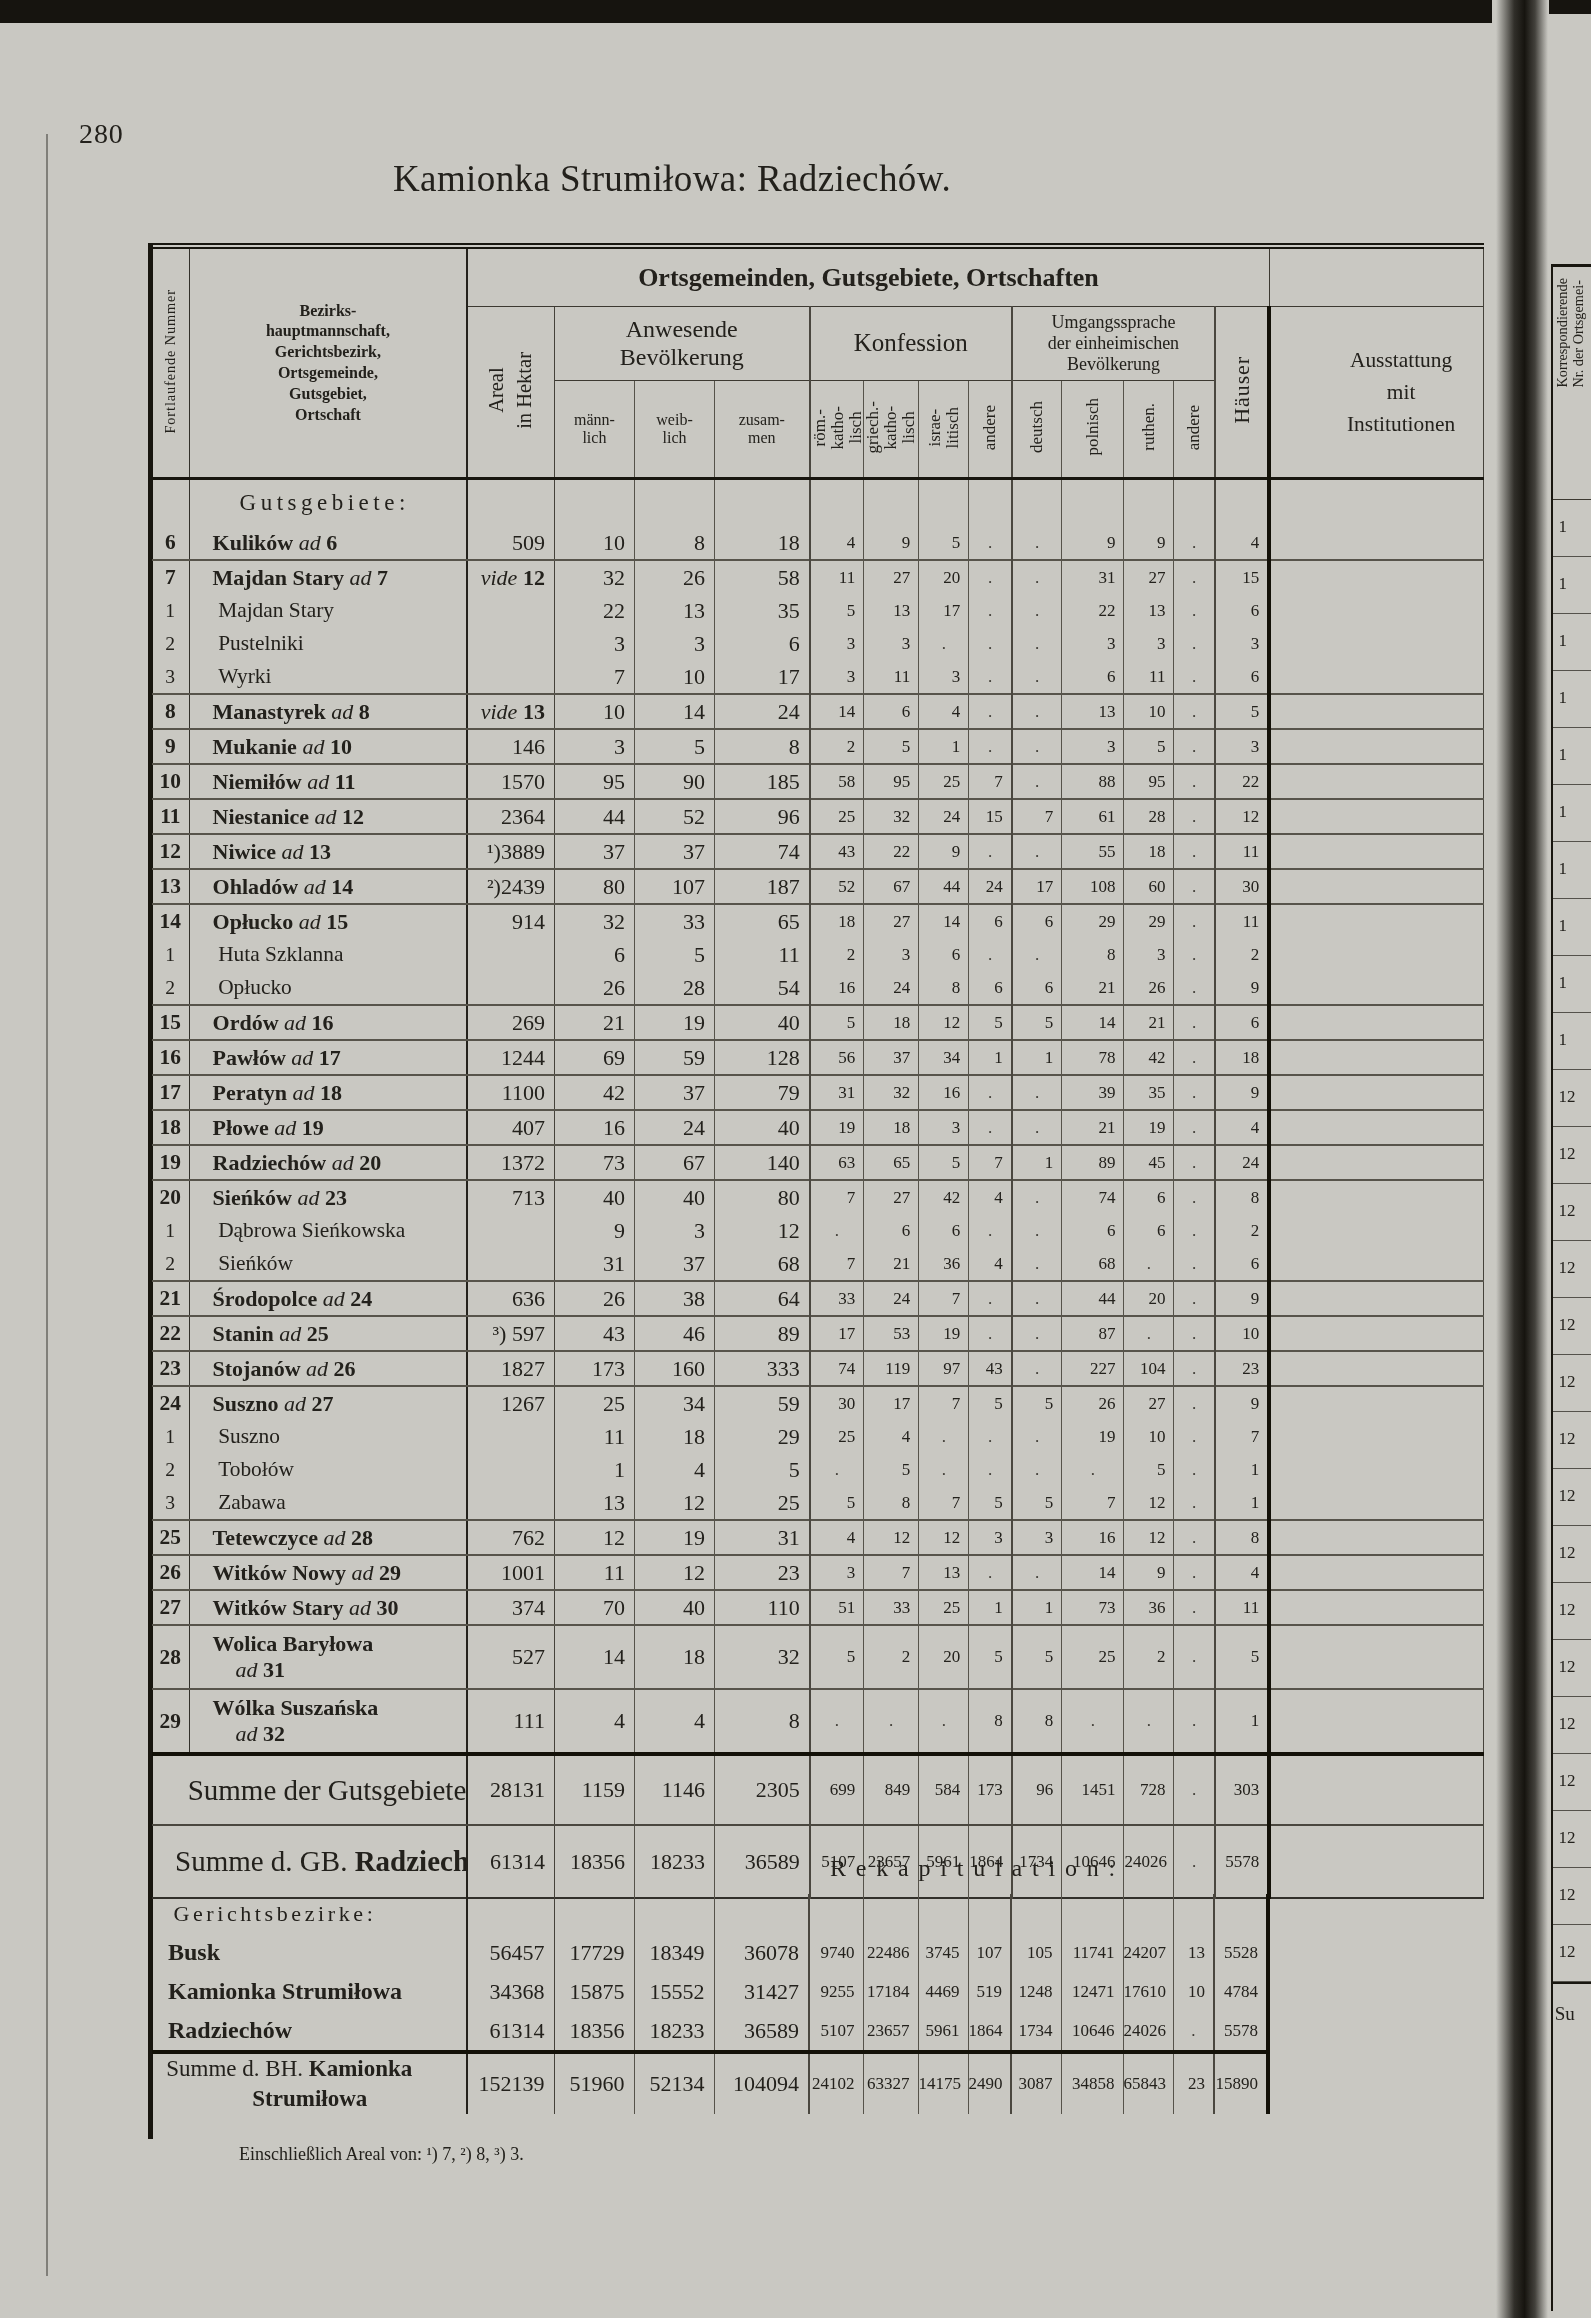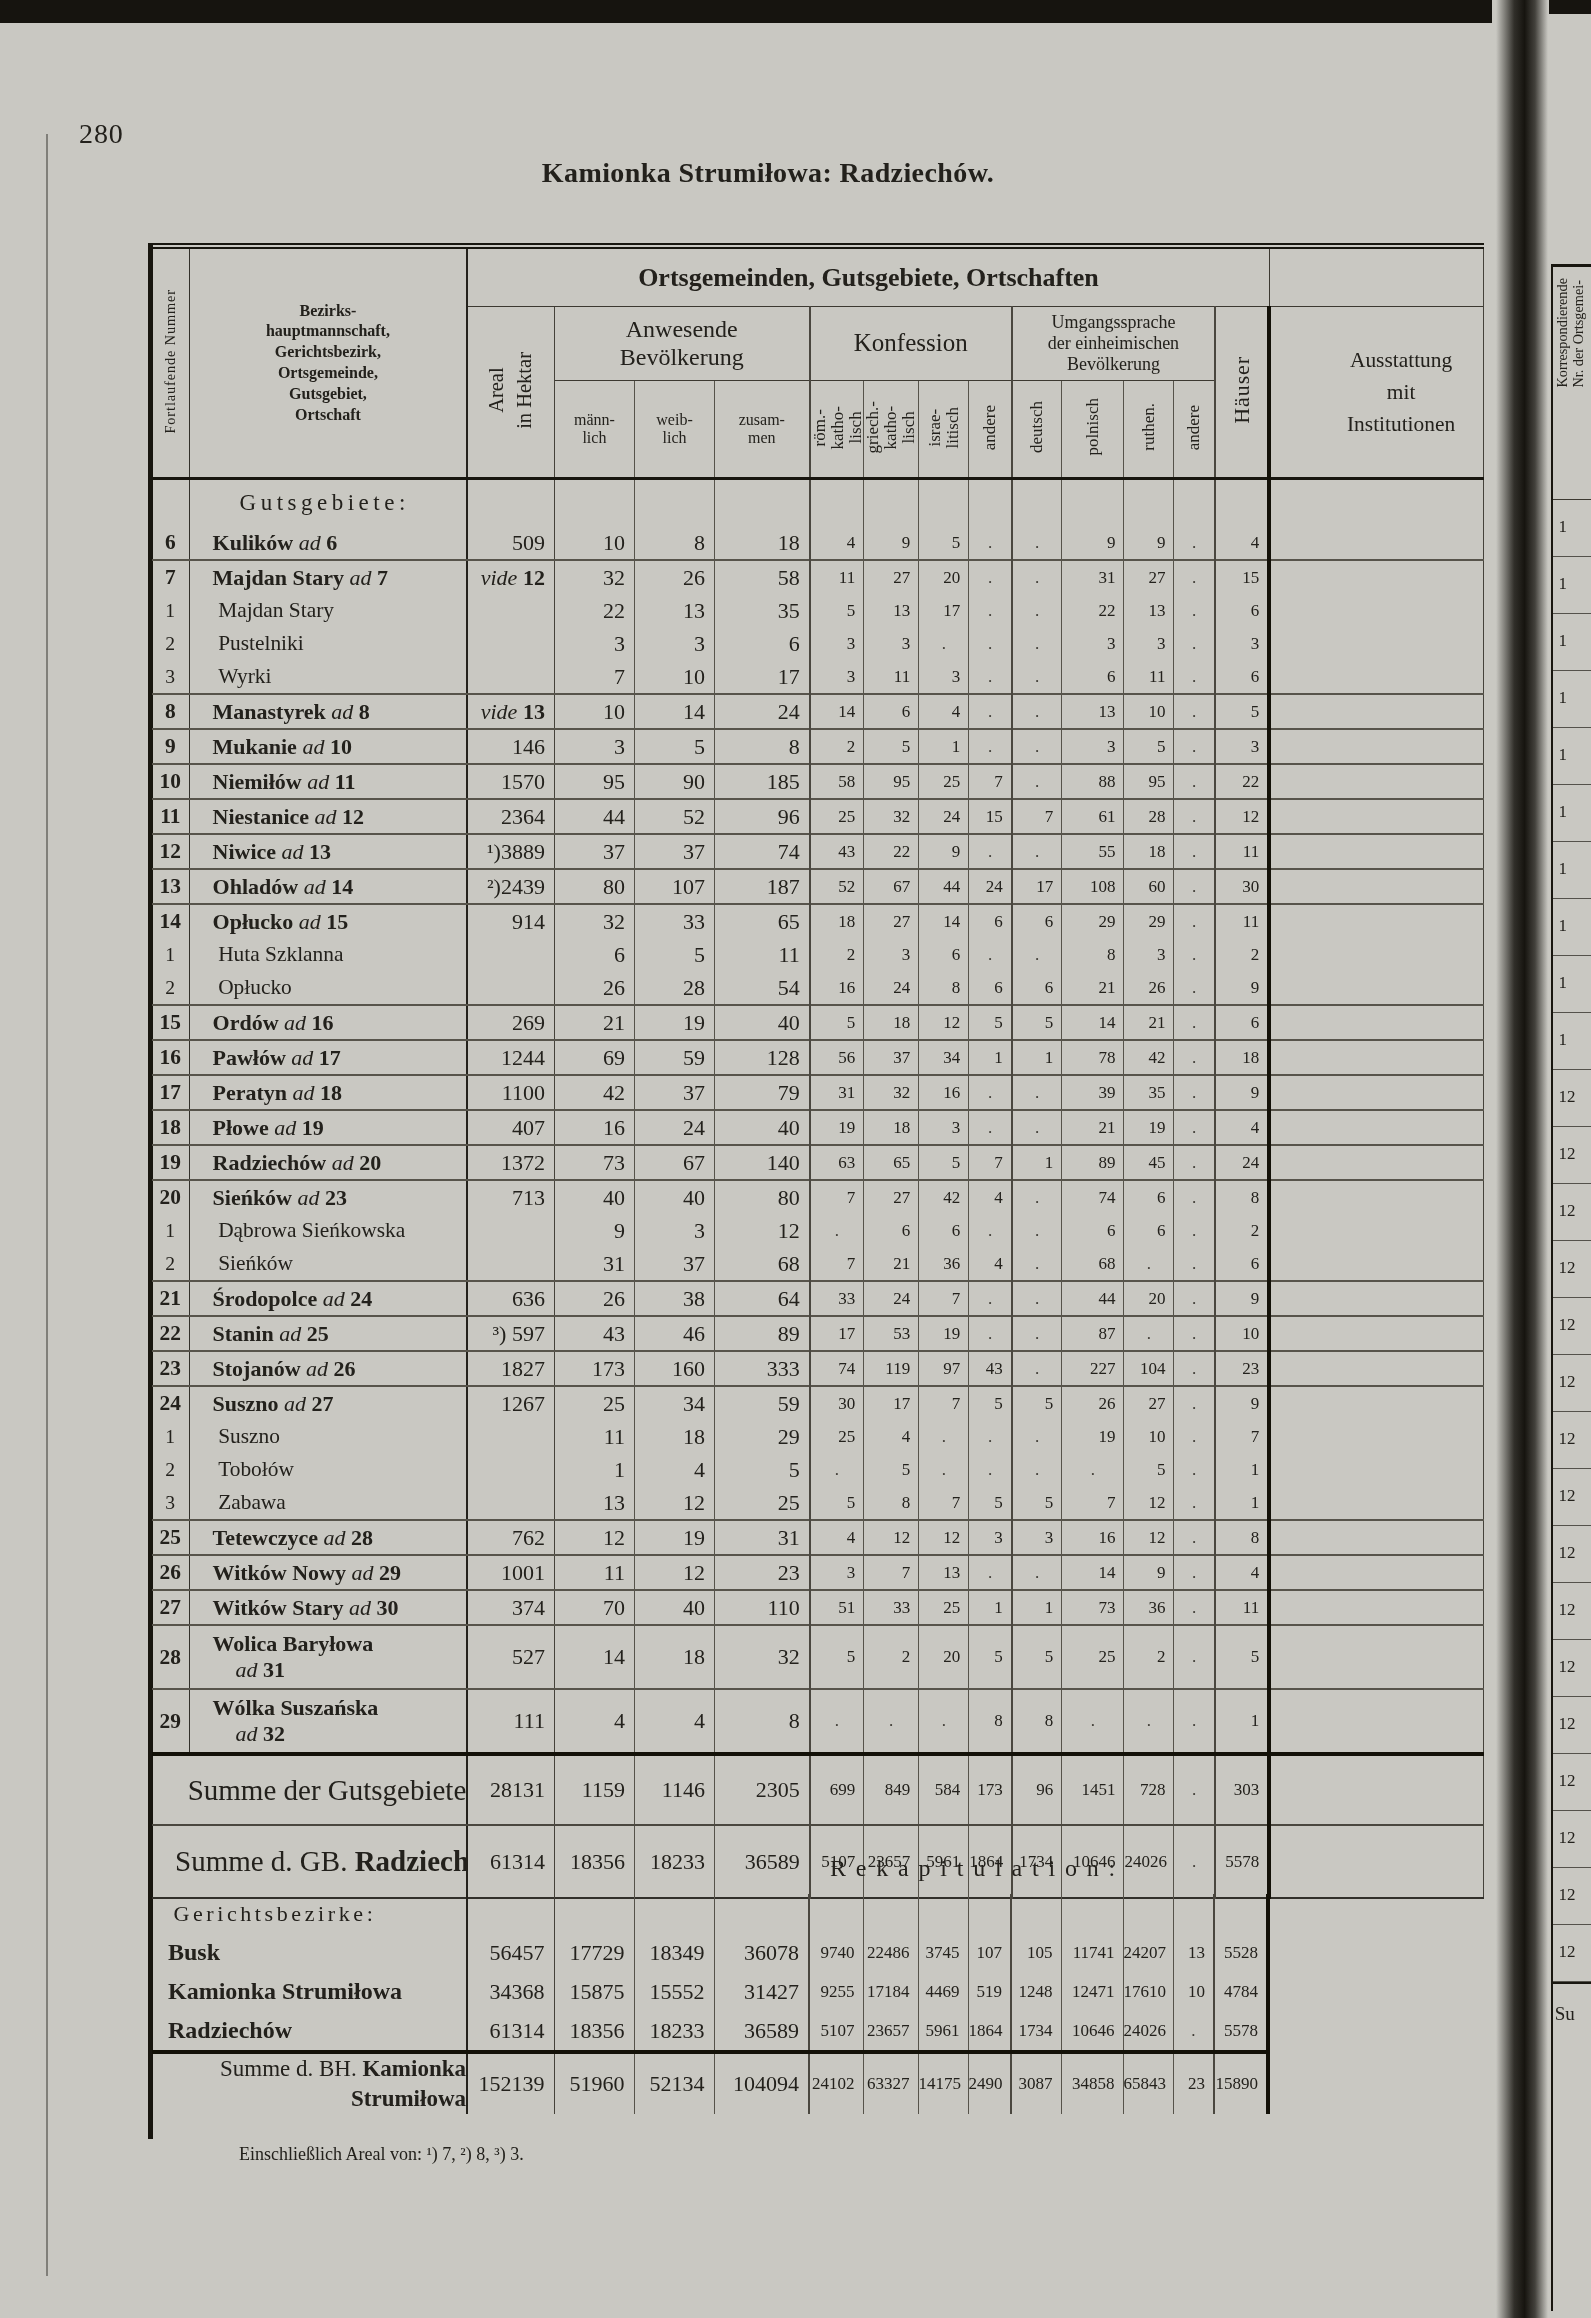--- a/index.html
+++ b/index.html
@@ -7,22 +7,22 @@
         font-family:"Liberation Serif","DejaVu Serif",serif;color:#23211c;}
   
   .top-band{position:absolute;left:0;top:0;width:1492px;height:23px;background:#16140f;}
   .top-band-r{position:absolute;left:1549px;top:0;width:42px;height:14.3px;background:#16140f;}
   .left-hairline{position:absolute;left:46px;top:134px;width:1.8px;height:2142px;background:rgba(40,38,33,.45);}
   .gutter{position:absolute;left:1496px;top:0;width:52px;height:2319px;
           background:linear-gradient(90deg,rgba(22,20,15,0) 0%,rgba(22,20,15,.85) 35%,#16140f 55%,rgba(22,20,15,.75) 75%,rgba(22,20,15,0) 100%);}
   .left-table-border{position:absolute;left:148px;top:243px;width:5.4px;height:1896px;background:#18160f;}
 
   #page-number{position:absolute;left:79px;top:118px;font-size:28px;letter-spacing:0.9px;}
-  #page-title{position:absolute;left:393px;top:157px;width:750px;text-align:center;
-              font-size:28px;font-weight:bold;letter-spacing:0.4px;}
+  #page-title{position:absolute;left:393px;top:157px;width:750px;text-align:left;
+              font-size:37px;font-weight:normal;letter-spacing:0.4px;}
 
   table{border-collapse:collapse;table-layout:fixed;}
   #main-table{position:absolute;left:152px;top:243px;width:1332px;
               border-top:6.2px double #18160f;border-right:1.8px solid #45423a;}
   th,td{padding:0;margin:0;vertical-align:middle;overflow:hidden;}
   th{font-weight:normal;text-align:center;}
 
   
   .c-nr{border-right:1.8px solid #32302a;}
   .c-name{border-right:2.7px solid #24221c;}
@@ -77,21 +77,21 @@
   .sumlab{text-align:right;padding-left:23px;font-size:29px;white-space:nowrap;}
 
   
   #rekap-title{position:absolute;left:411px;top:1855px;width:714px;text-align:right;
                font-size:24px;letter-spacing:9.8px;}
   #rekap-table{position:absolute;left:152px;top:1894px;width:1117px;}
   #rekap-table td{height:39px;}
   .rek-sect{font-size:22px;letter-spacing:3.6px;text-align:left;padding-left:21.4px;}
   .rek-name{text-align:left;padding-left:16px;font-size:24px;font-weight:bold;white-space:nowrap;}
   .rek-sum td{border-top:4.5px solid #131108;height:93px;}
-  .rek-sumlab{text-align:right;padding-left:14.3px;font-size:23px;line-height:1.3;white-space:nowrap;}
+  .rek-sumlab{text-align:left;padding-left:14.3px;font-size:23px;line-height:1.3;white-space:nowrap;}
   .rek-sumlab .l2{display:block;padding-left:86px;}
 
   #footnote{position:absolute;left:239px;top:2144px;font-size:18px;}
 
   
   #korr-strip{position:absolute;left:1551px;top:264px;width:40px;height:2044px;
               border-top:3.6px solid #18160f;border-left:2.7px solid #18160f;}
   .korr-head{height:221px;border-bottom:1.8px solid #3c3931;overflow:hidden;padding-top:10.7px;padding-left:1.8px;}
   .korr-head .vert{font-size:14.3px;line-height:1.1;}
   .korr-cell{height:56px;border-bottom:0.9px solid rgba(55,52,45,.8);font-size:17px;

